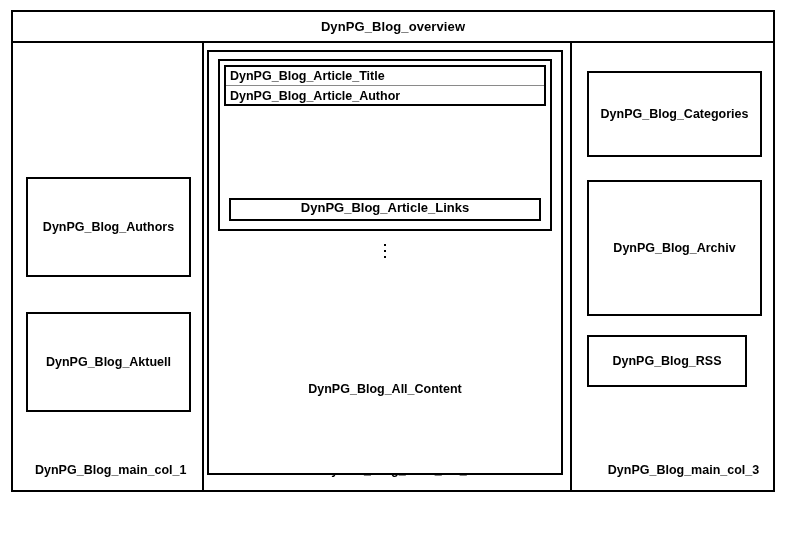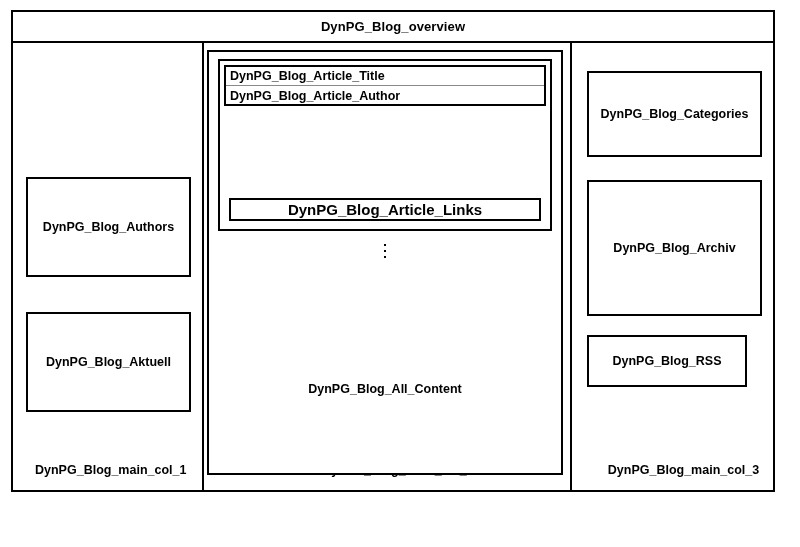--- a/index.html
+++ b/index.html
@@ -182,23 +182,23 @@
   .article-links {
     position: absolute;
     left: 9px;
     top: 137px;
     width: 312px;
     height: 23px;
     border: 2px solid #000000;
     box-sizing: border-box;
     background: #ffffff;
     display: flex;
-    align-items: center;
+    align-items: flex-start;
     justify-content: center;
-    font-size: 15px;
+    font-size: 13px;
     font-weight: bold;
   }
 
   .vdots {
     position: absolute;
     left: 0;
     top: 192px;
     width: 100%;
     display: flex;
     flex-direction: column;

